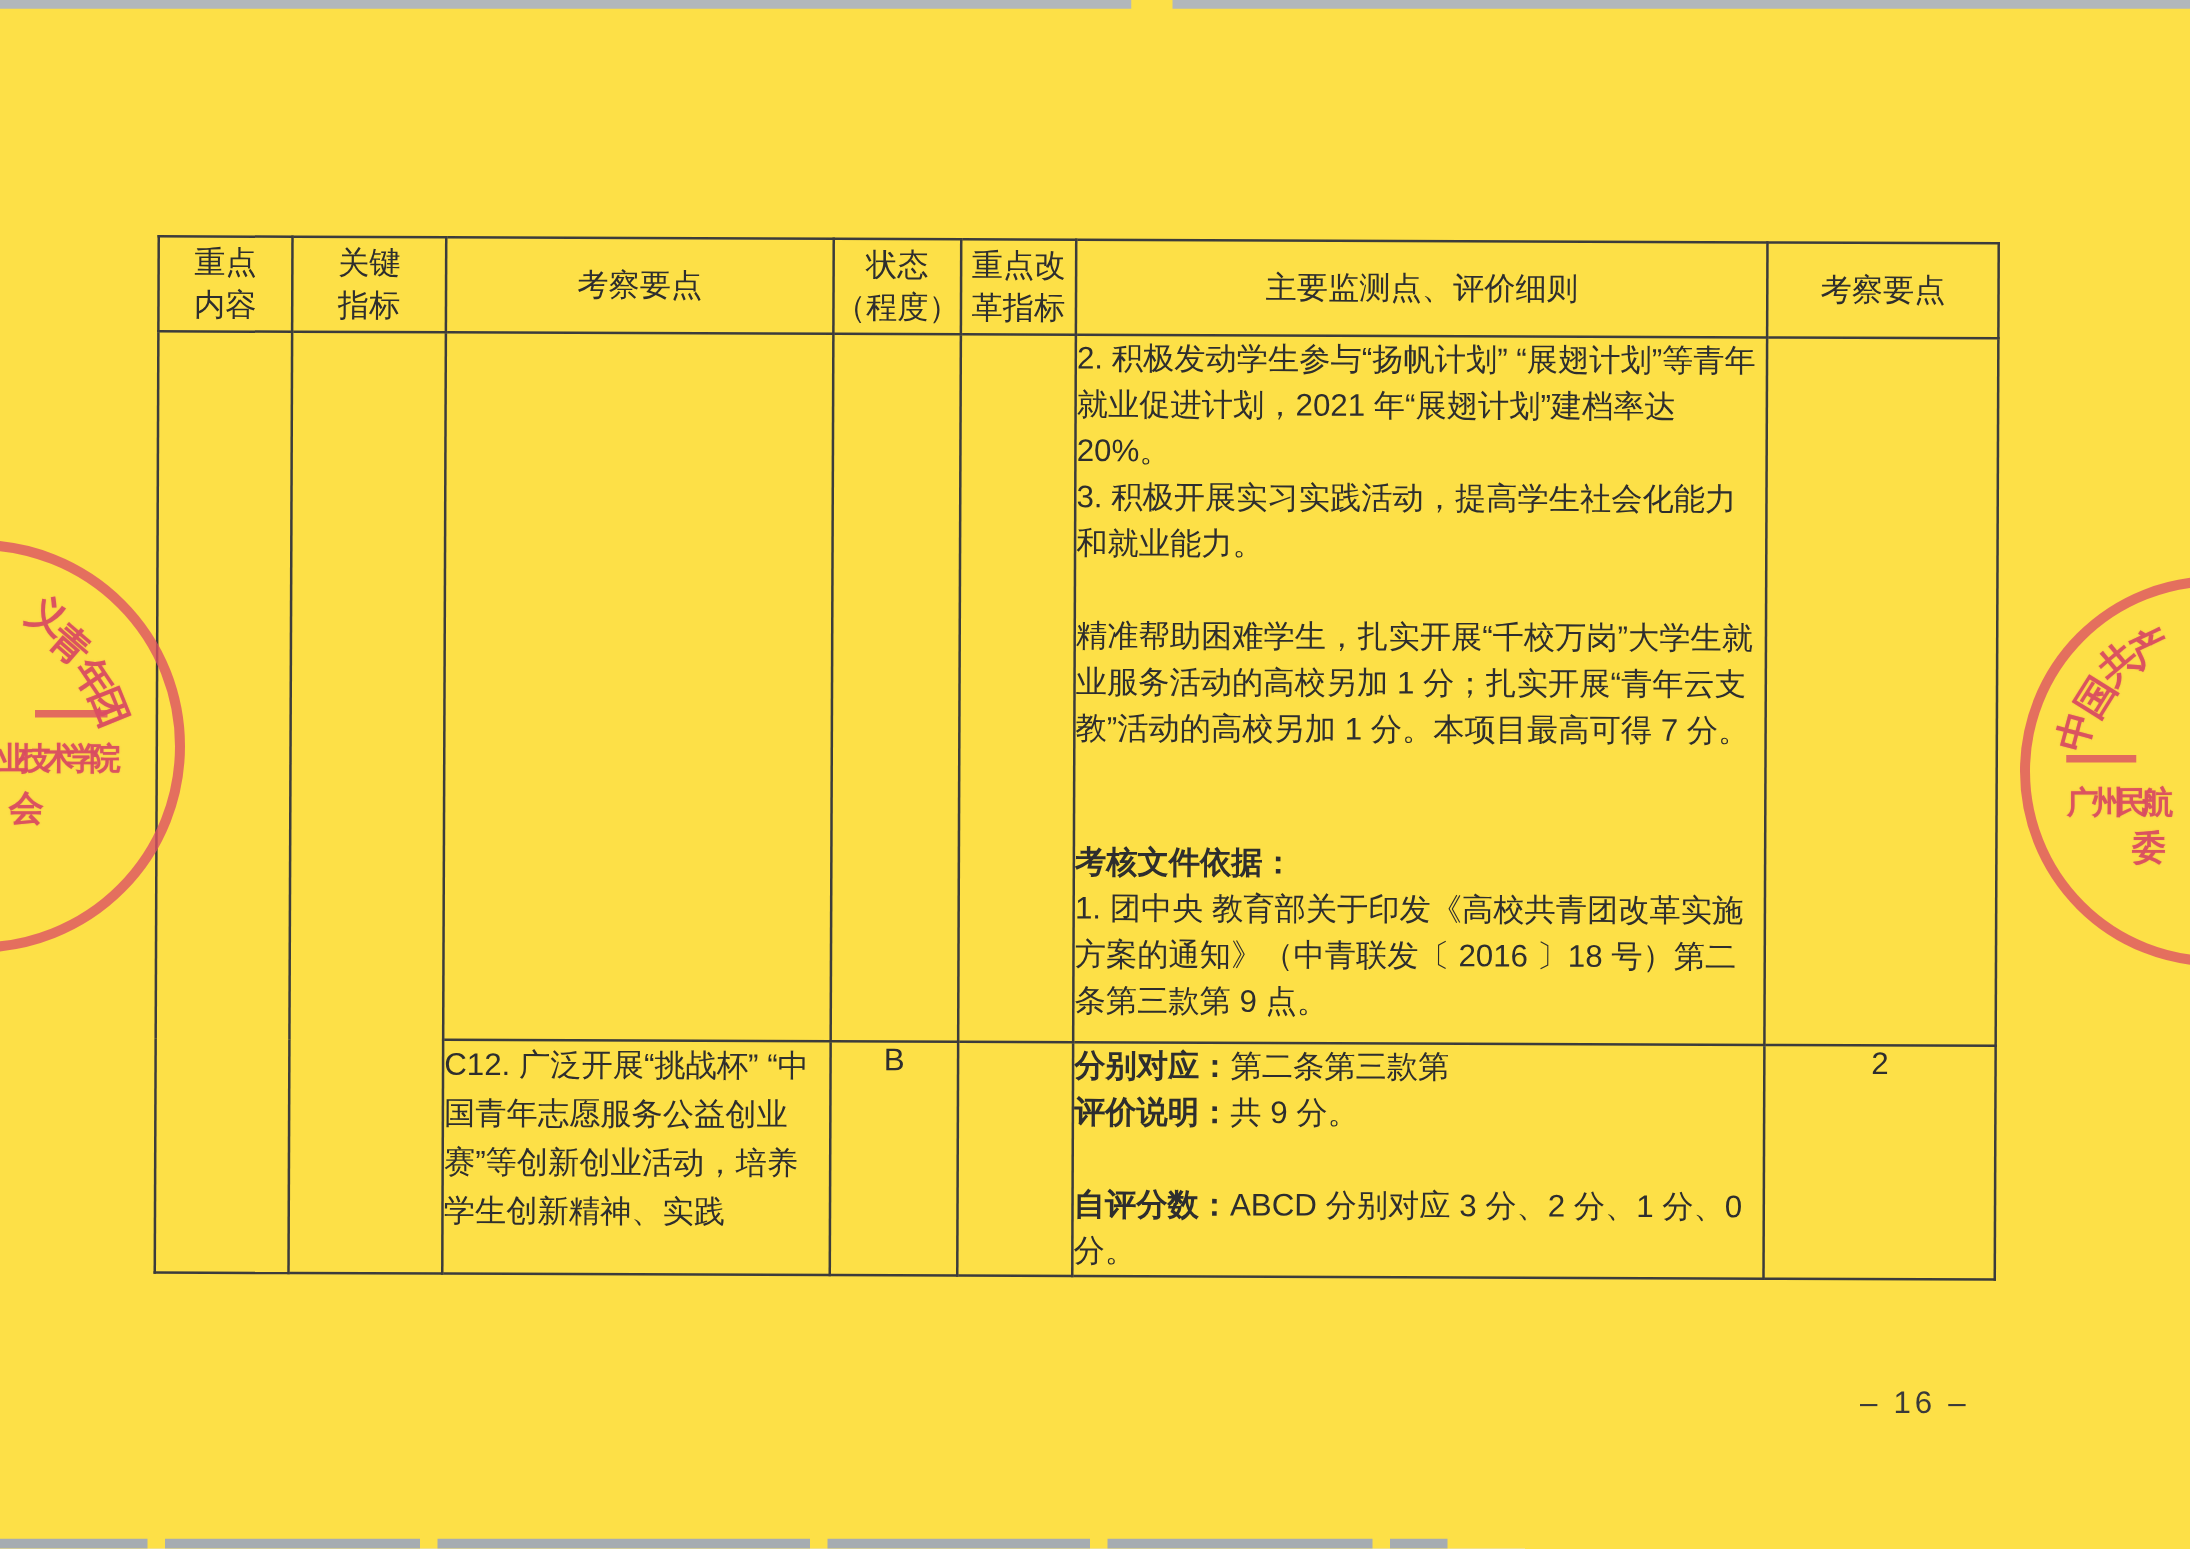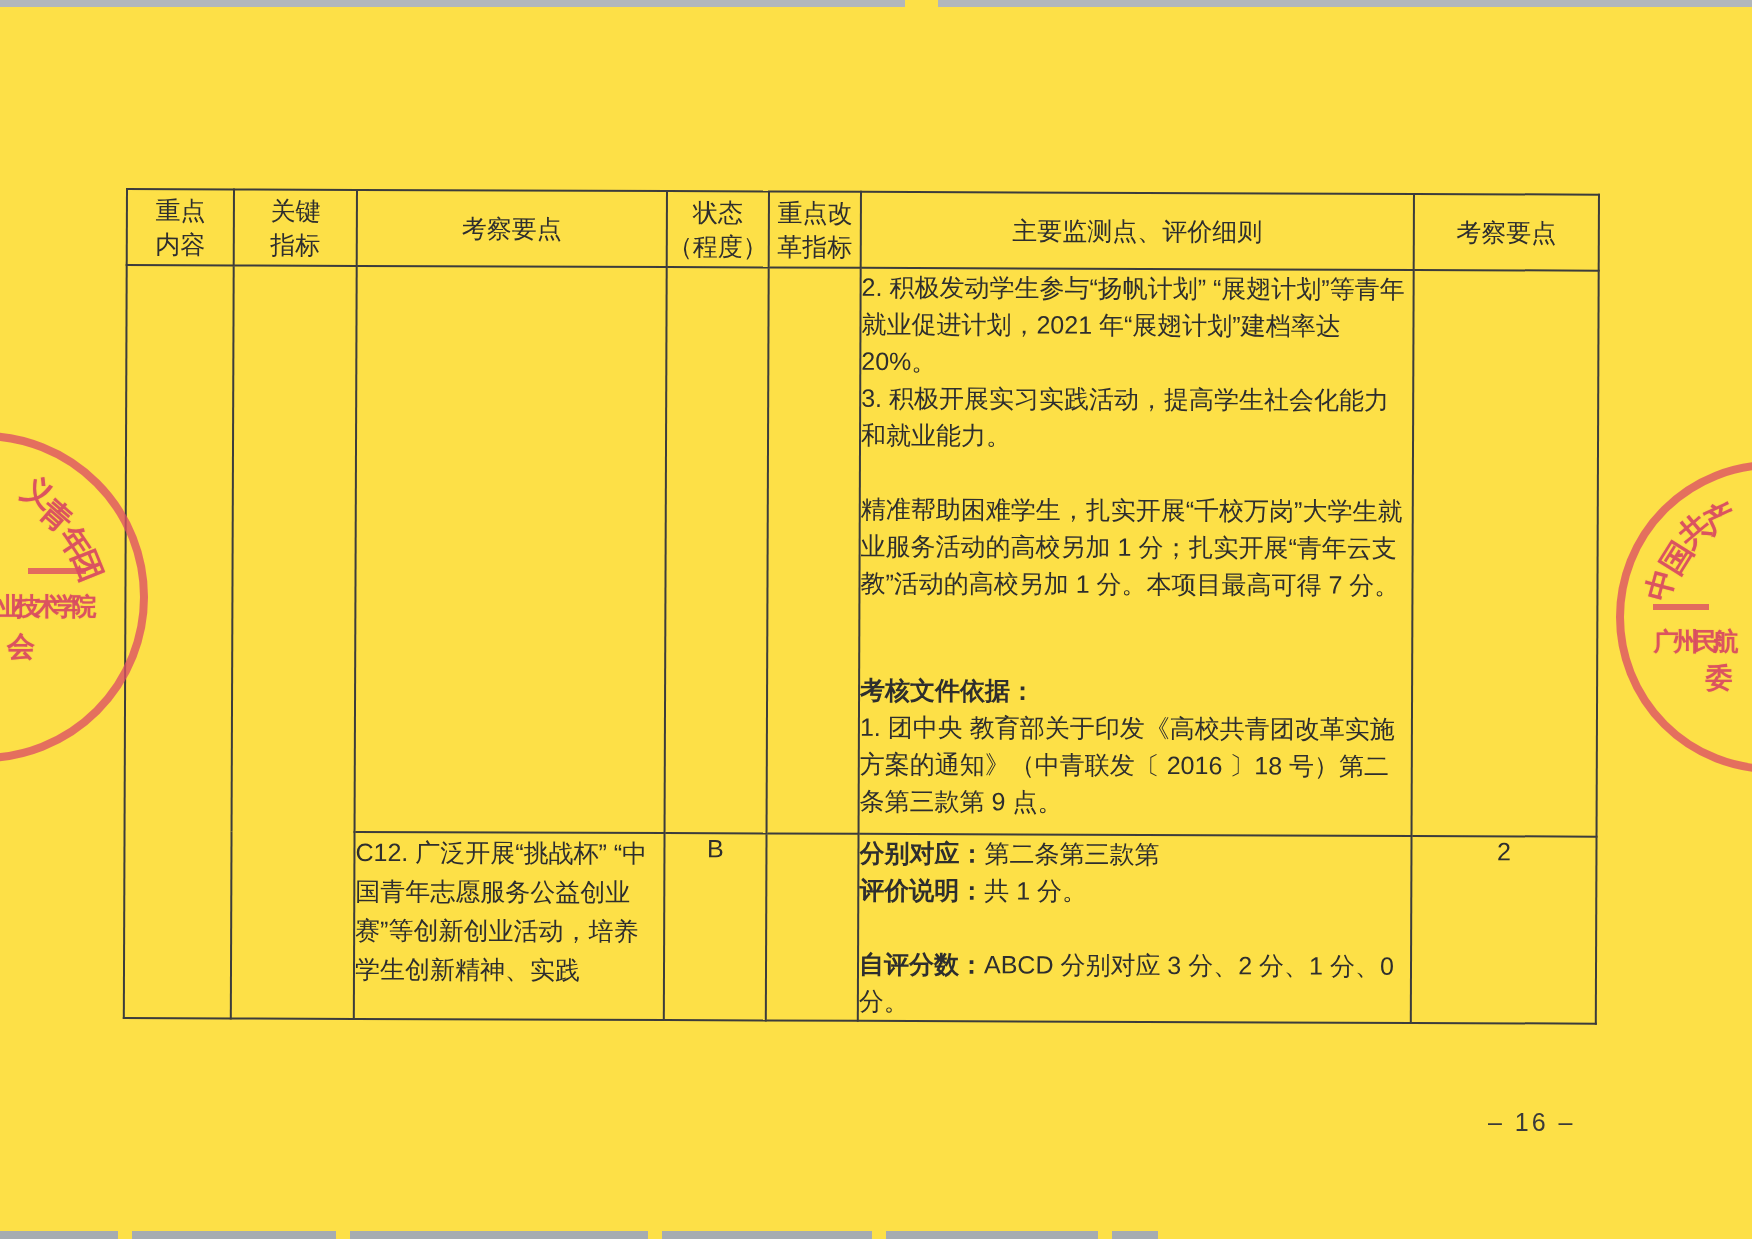--- a/index.html
+++ b/index.html
@@ -133,21 +133,21 @@
           <p>1.  团中央 教育部关于印发《高校共青团改革实施方案的通知》（中青联发〔 2016 〕18 号）第二条第三款第 9 点。</p>
         </td>
         <td class="score-cell"></td>
       </tr>
       <tr style="height:155px">
         <td class="inspect-cell">C12. 广泛开展“挑战杯” “中国青年志愿服务公益创业赛”等创新创业活动，培养学生创新精神、实践</td>
         <td class="status-cell">B</td>
         <td></td>
         <td class="monitor-cell">
           <p><b class="bold-label">分别对应：</b><span>第二条第三款第</span></p>
-          <p><b class="bold-label">评价说明：</b><span>共 1 分。</span></p>
+          <p><b class="bold-label">评价说明：</b><span>共 9 分。</span></p>
           <p class="gap-top"><b class="bold-label">自评分数：</b><span>ABCD 分别对应 3 分、2 分、1 分、0 分。</span></p>
         </td>
         <td class="score-cell">2</td>
       </tr>
     </tbody>
       </table>
   </div>
 
   <div>
     <div class="stamp-ring" style="left:-182px;top:432px;width:314px;height:314px;"></div>

